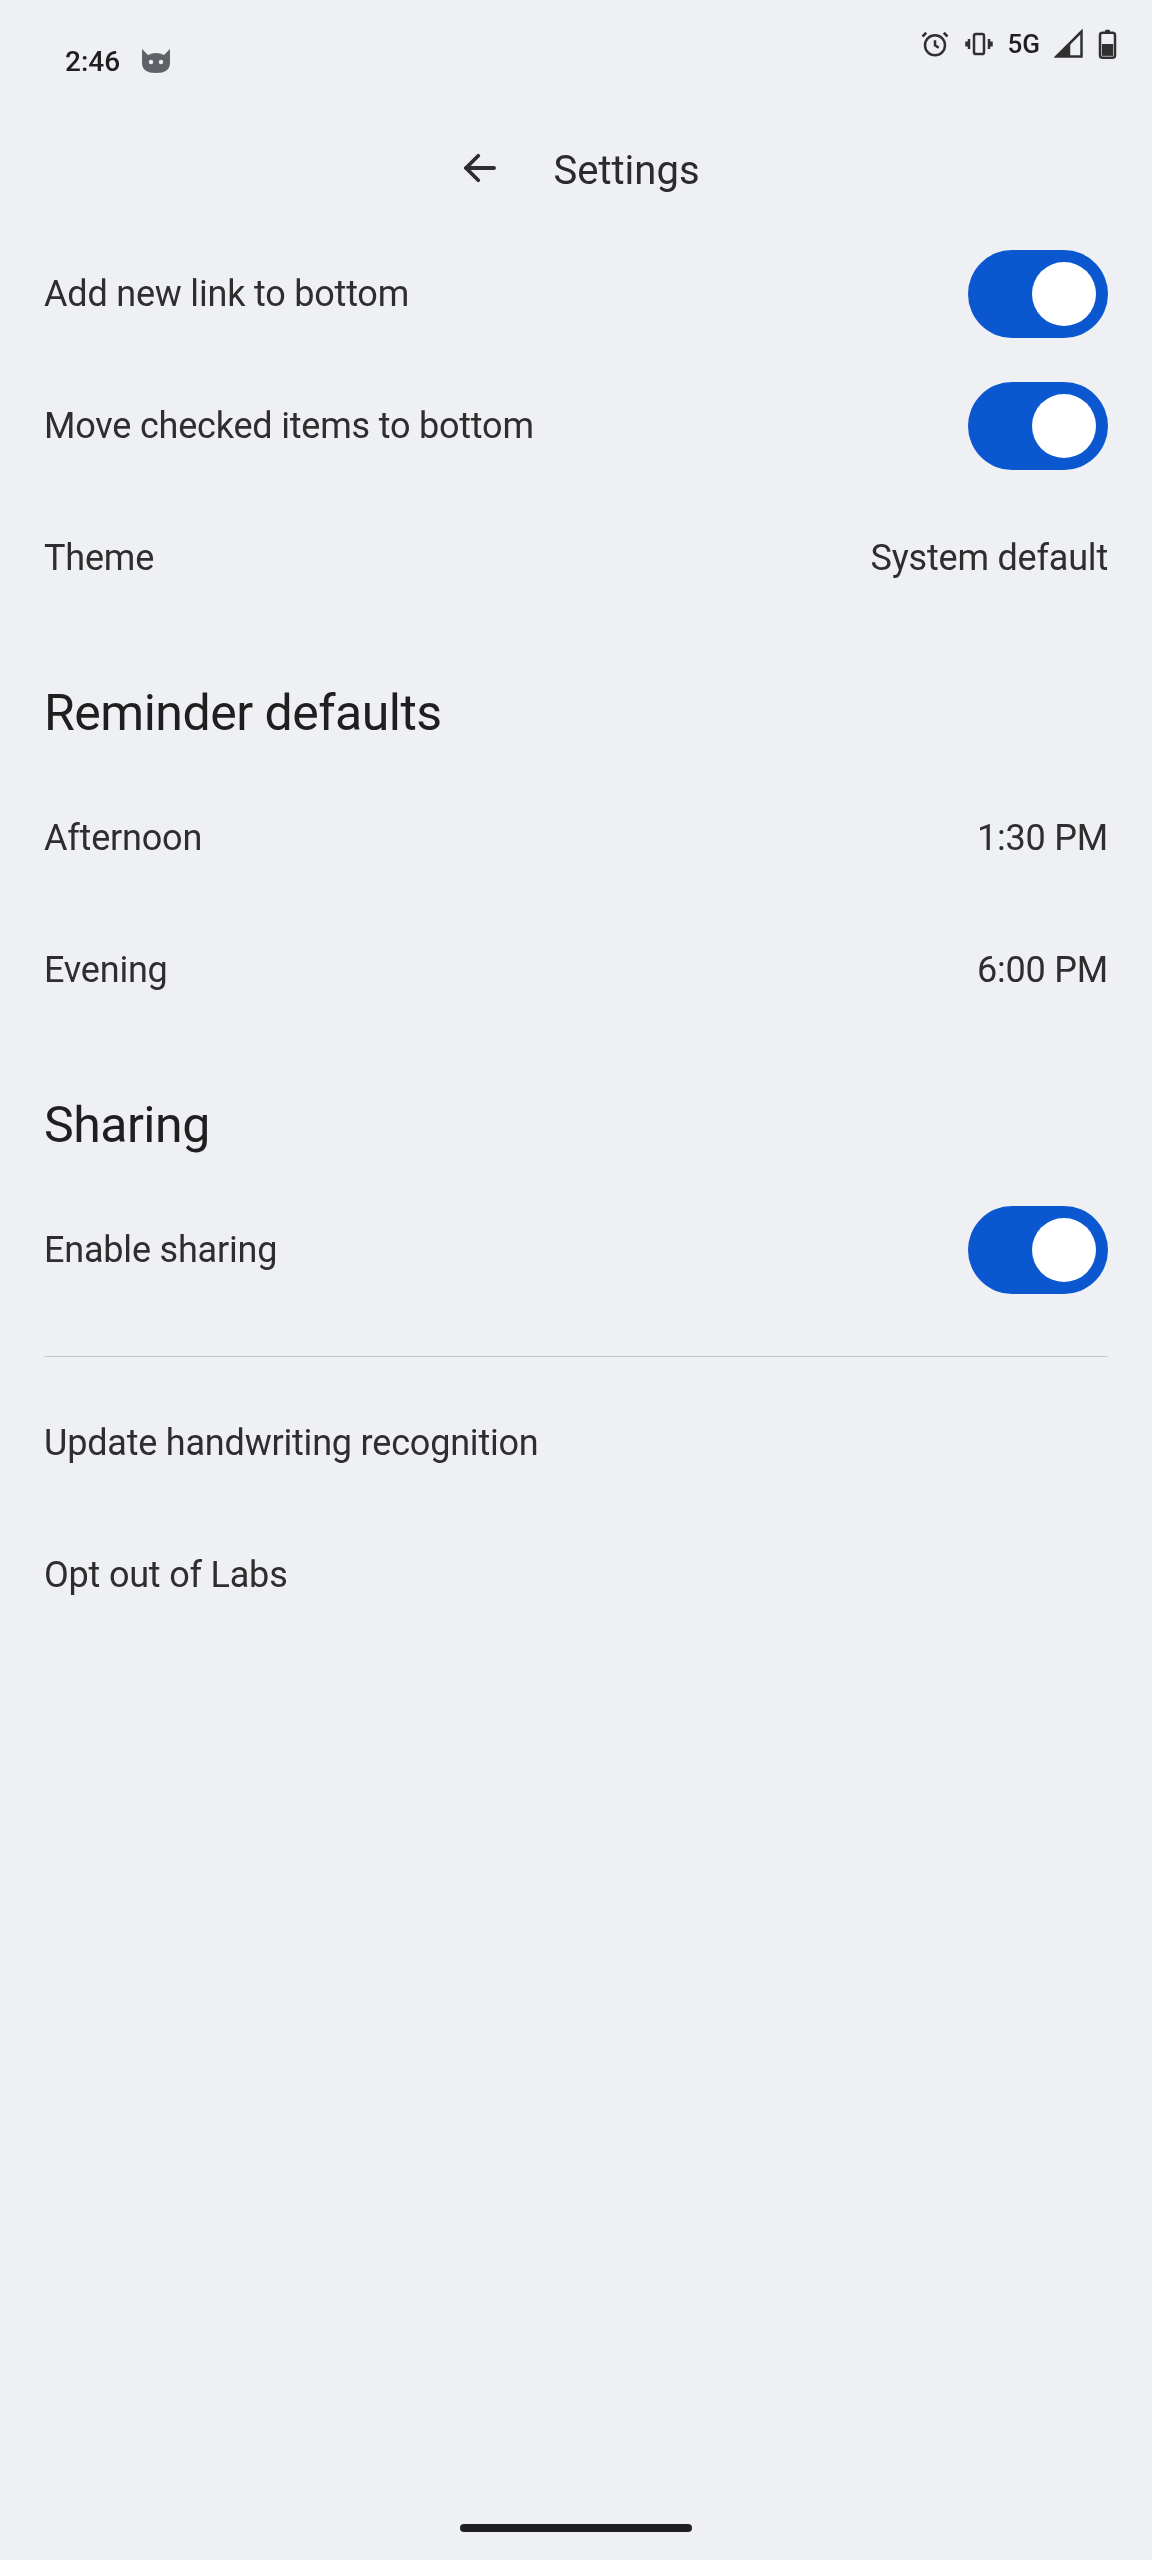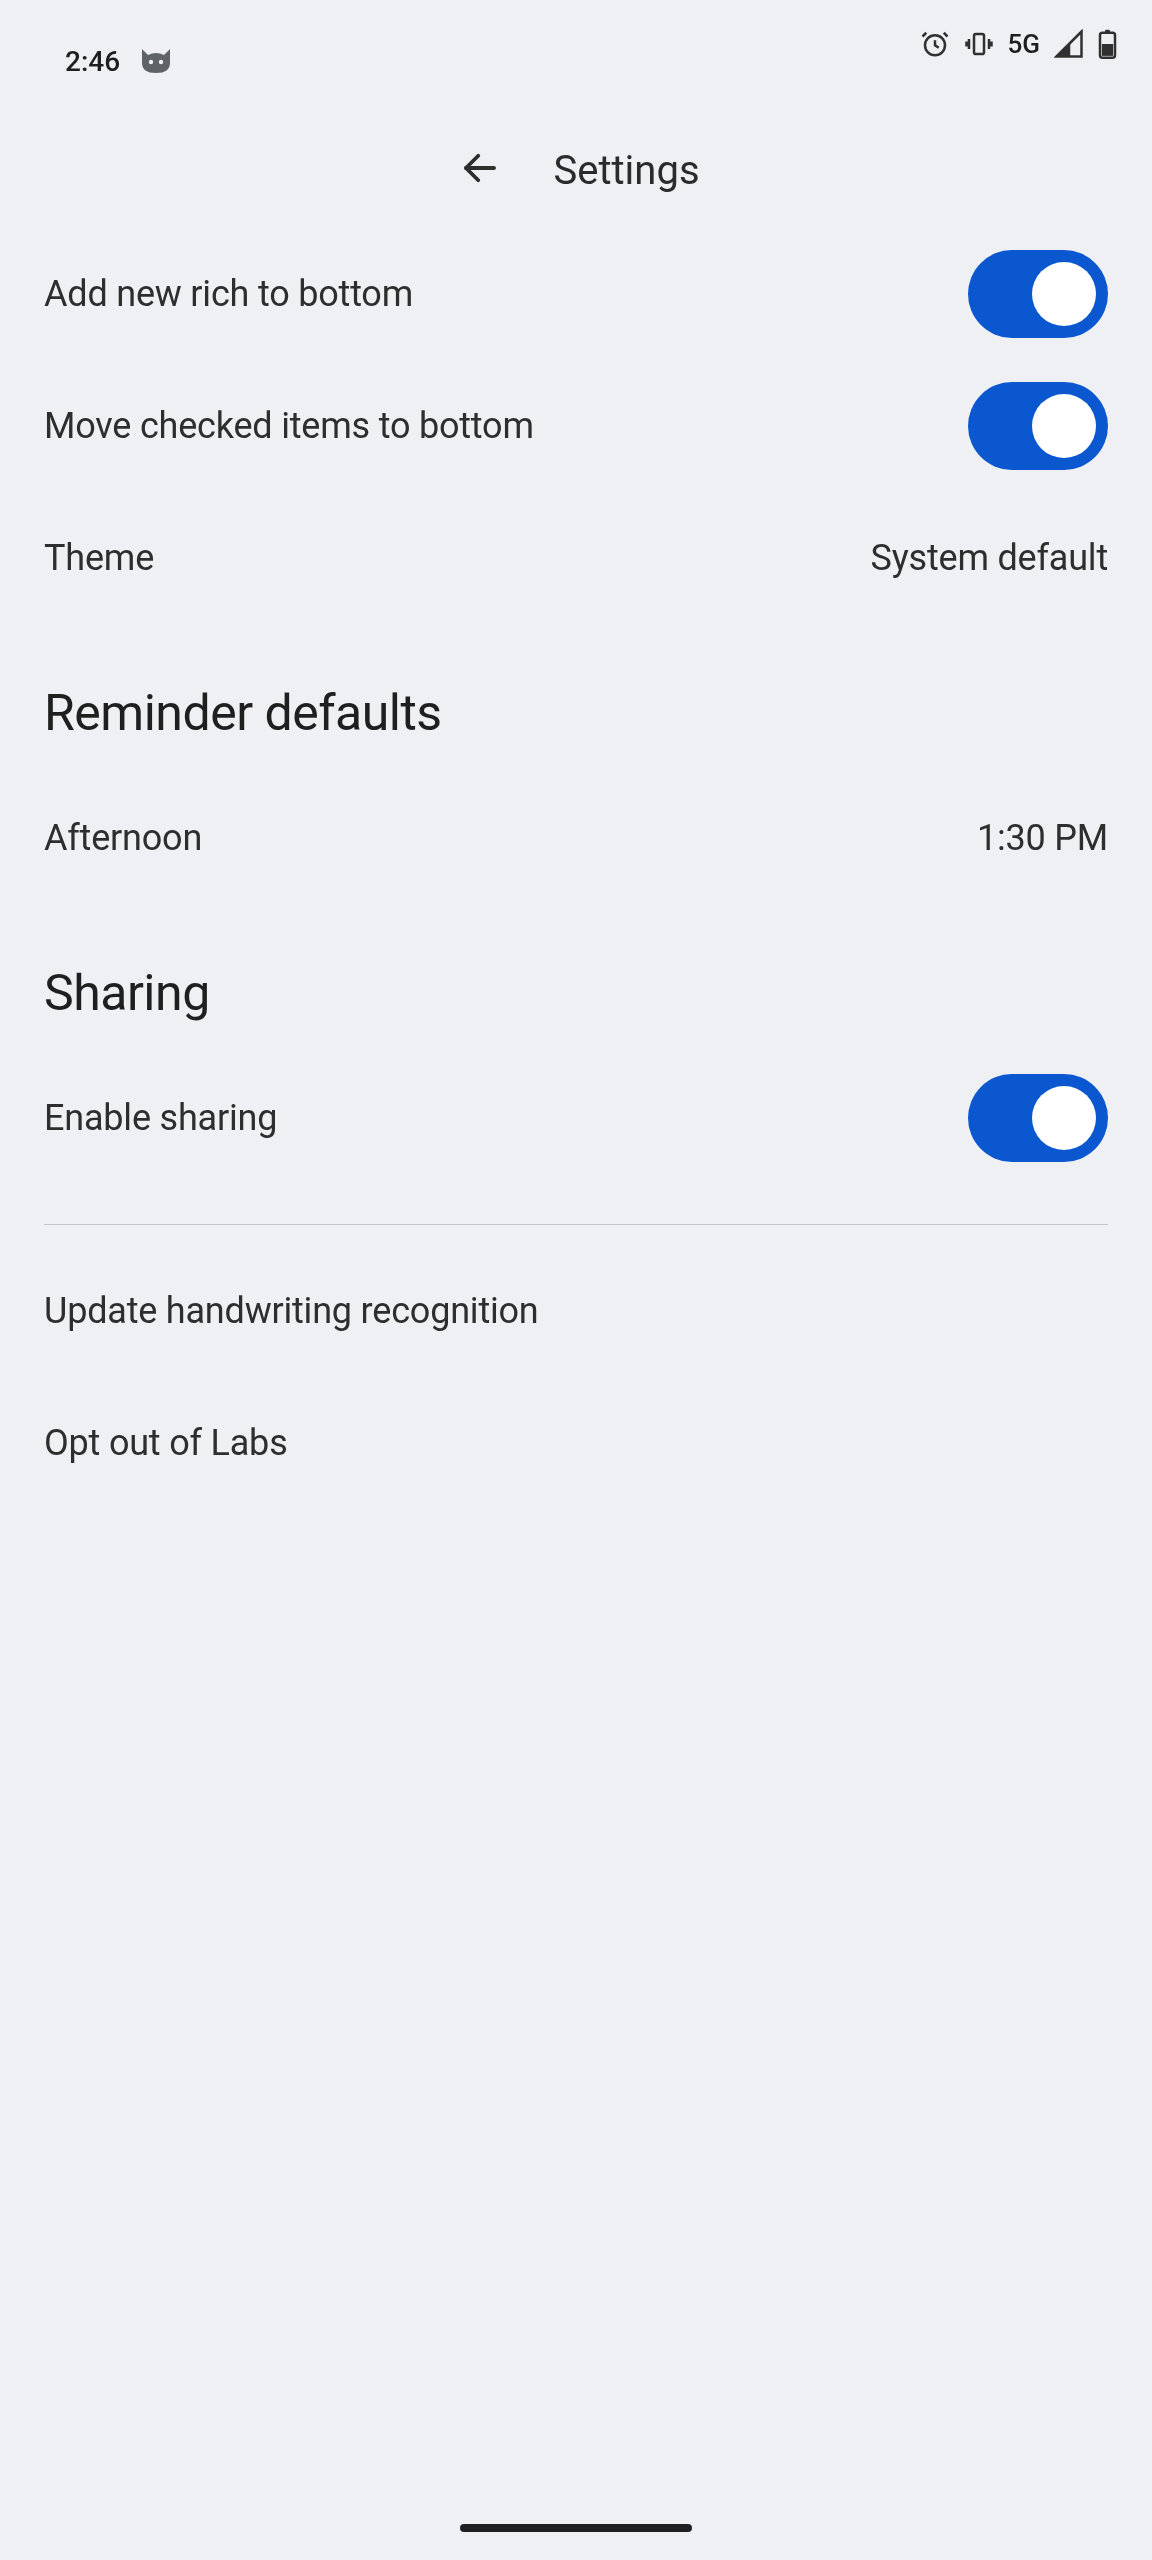--- a/index.html
+++ b/index.html
@@ -193,21 +193,21 @@
         </svg>
       </span>
     </div>
     <div class="app-title">Settings</div>
   </div>
 
   <div class="content">
 
 
     <div class="row">
-      <div class="row-label">Add new rich to bottom</div>
+      <div class="row-label">Add new link to bottom</div>
       <div class="toggle">
         <div class="toggle-track">
             <div class="toggle-thumb"></div>
           </div>
       </div>
     </div>
 
     <div class="row">
       <div class="row-label">Move checked items to bottom</div>
       <div class="toggle">
@@ -224,20 +224,24 @@
     </div>
 
     <div class="section-header">Reminder defaults</div>
 
 
     <div class="row">
       <div class="row-label">Afternoon</div>
       <div class="row-value">1:30 PM</div>
     </div>
 
+    <div class="row">
+      <div class="row-label">Evening</div>
+      <div class="row-value">6:00 PM</div>
+    </div>
 
     <div class="section-header">Sharing</div>
 
     <div class="row">
       <div class="row-label">Enable sharing</div>
       <div class="toggle">
         <div class="toggle-track">
             <div class="toggle-thumb"></div>
           </div>
       </div>

